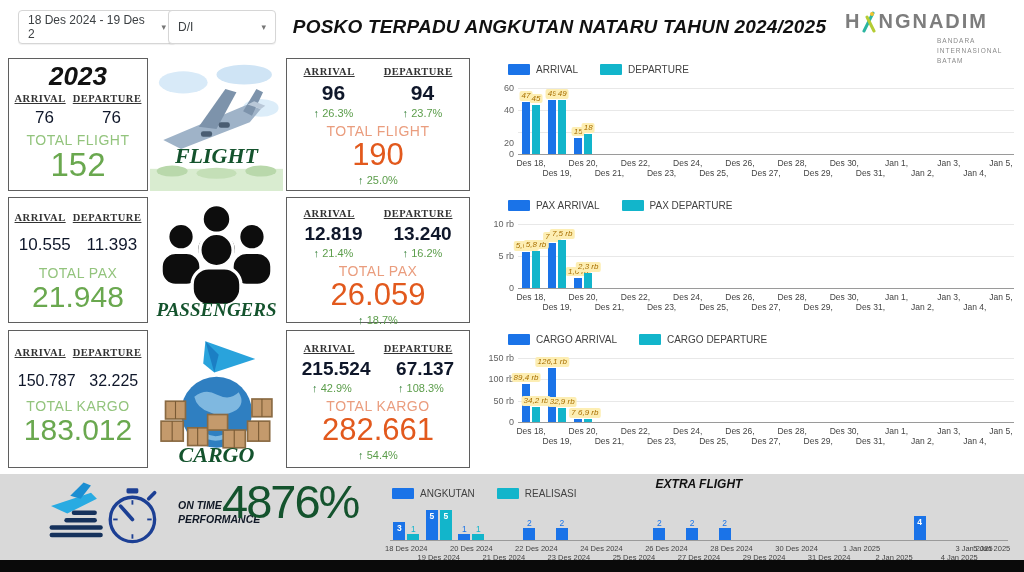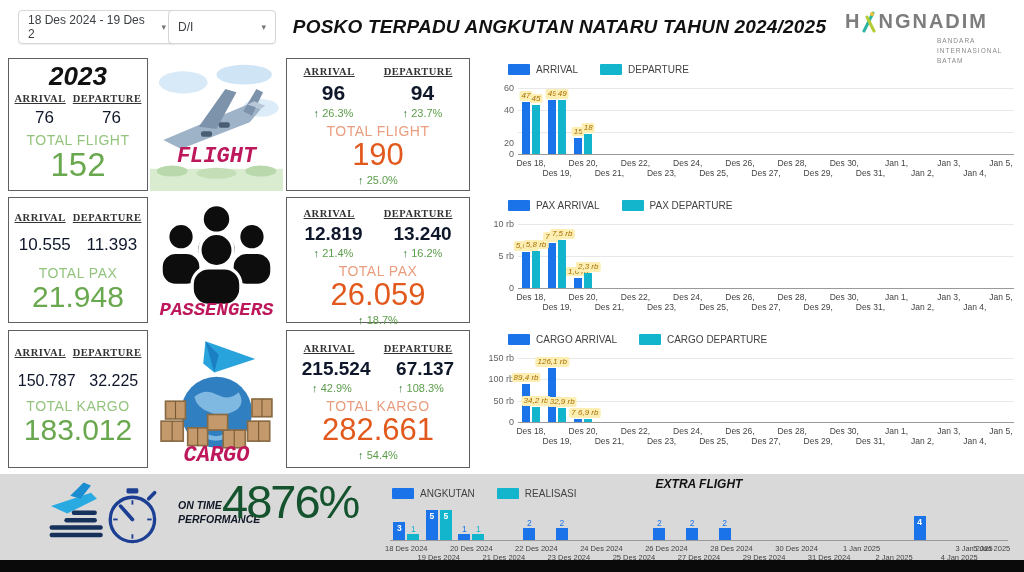--- a/index.html
+++ b/index.html
@@ -29,22 +29,22 @@
   .pcts{display:flex;justify-content:space-around;margin-top:2px;font-size:11px;color:#5b9d4a;}
   .up{color:#2e7d32;font-weight:bold;}
   .tlabel{text-align:center;margin-top:4px;font-size:14px;letter-spacing:.5px;}
   .tlabel.gl{color:#93c47d;} .tlabel.ol{color:#ea9d7e;}
   .tval{text-align:center;font-weight:500;line-height:1.05;}
   .tval.green{color:#6aa84f;font-size:33px;}
   .tval.orange{color:#e2591d;font-size:31px;}
   .tpct{text-align:center;font-size:11px;color:#5b9d4a;margin-top:2px;}
   .icon-cell{position:absolute;display:flex;align-items:flex-end;justify-content:center;}
   .icon-cell svg{position:absolute;inset:0;width:100%;height:100%;}
-  .caption{position:relative;z-index:2;font-family:Liberation Mono, monospace;font-weight:bold;
-           font-style:italic;color:#be185d;}
+  .caption{position:relative;z-index:2;font-family:Liberation Serif, serif;font-weight:bold;
+           font-style:italic;color:#14532d;}
   
   .rchart{position:absolute;}
   .legend{position:absolute;display:flex;gap:22px;align-items:center;}
   .legend .item{display:flex;gap:6px;align-items:center;font-size:10px;color:#424242;}
   .legend .sw{width:22px;height:11px;border-radius:1px;}
   .gridline{position:absolute;height:1px;background:#e8e8e8;}
   .baseline{position:absolute;height:1px;background:#9a9a9a;}
   .ylab{position:absolute;font-size:9px;color:#616161;text-align:right;width:30px;}
   .bar{position:absolute;}
   .badge{position:absolute;transform:translateX(-50%);font-size:8px;font-style:italic;

